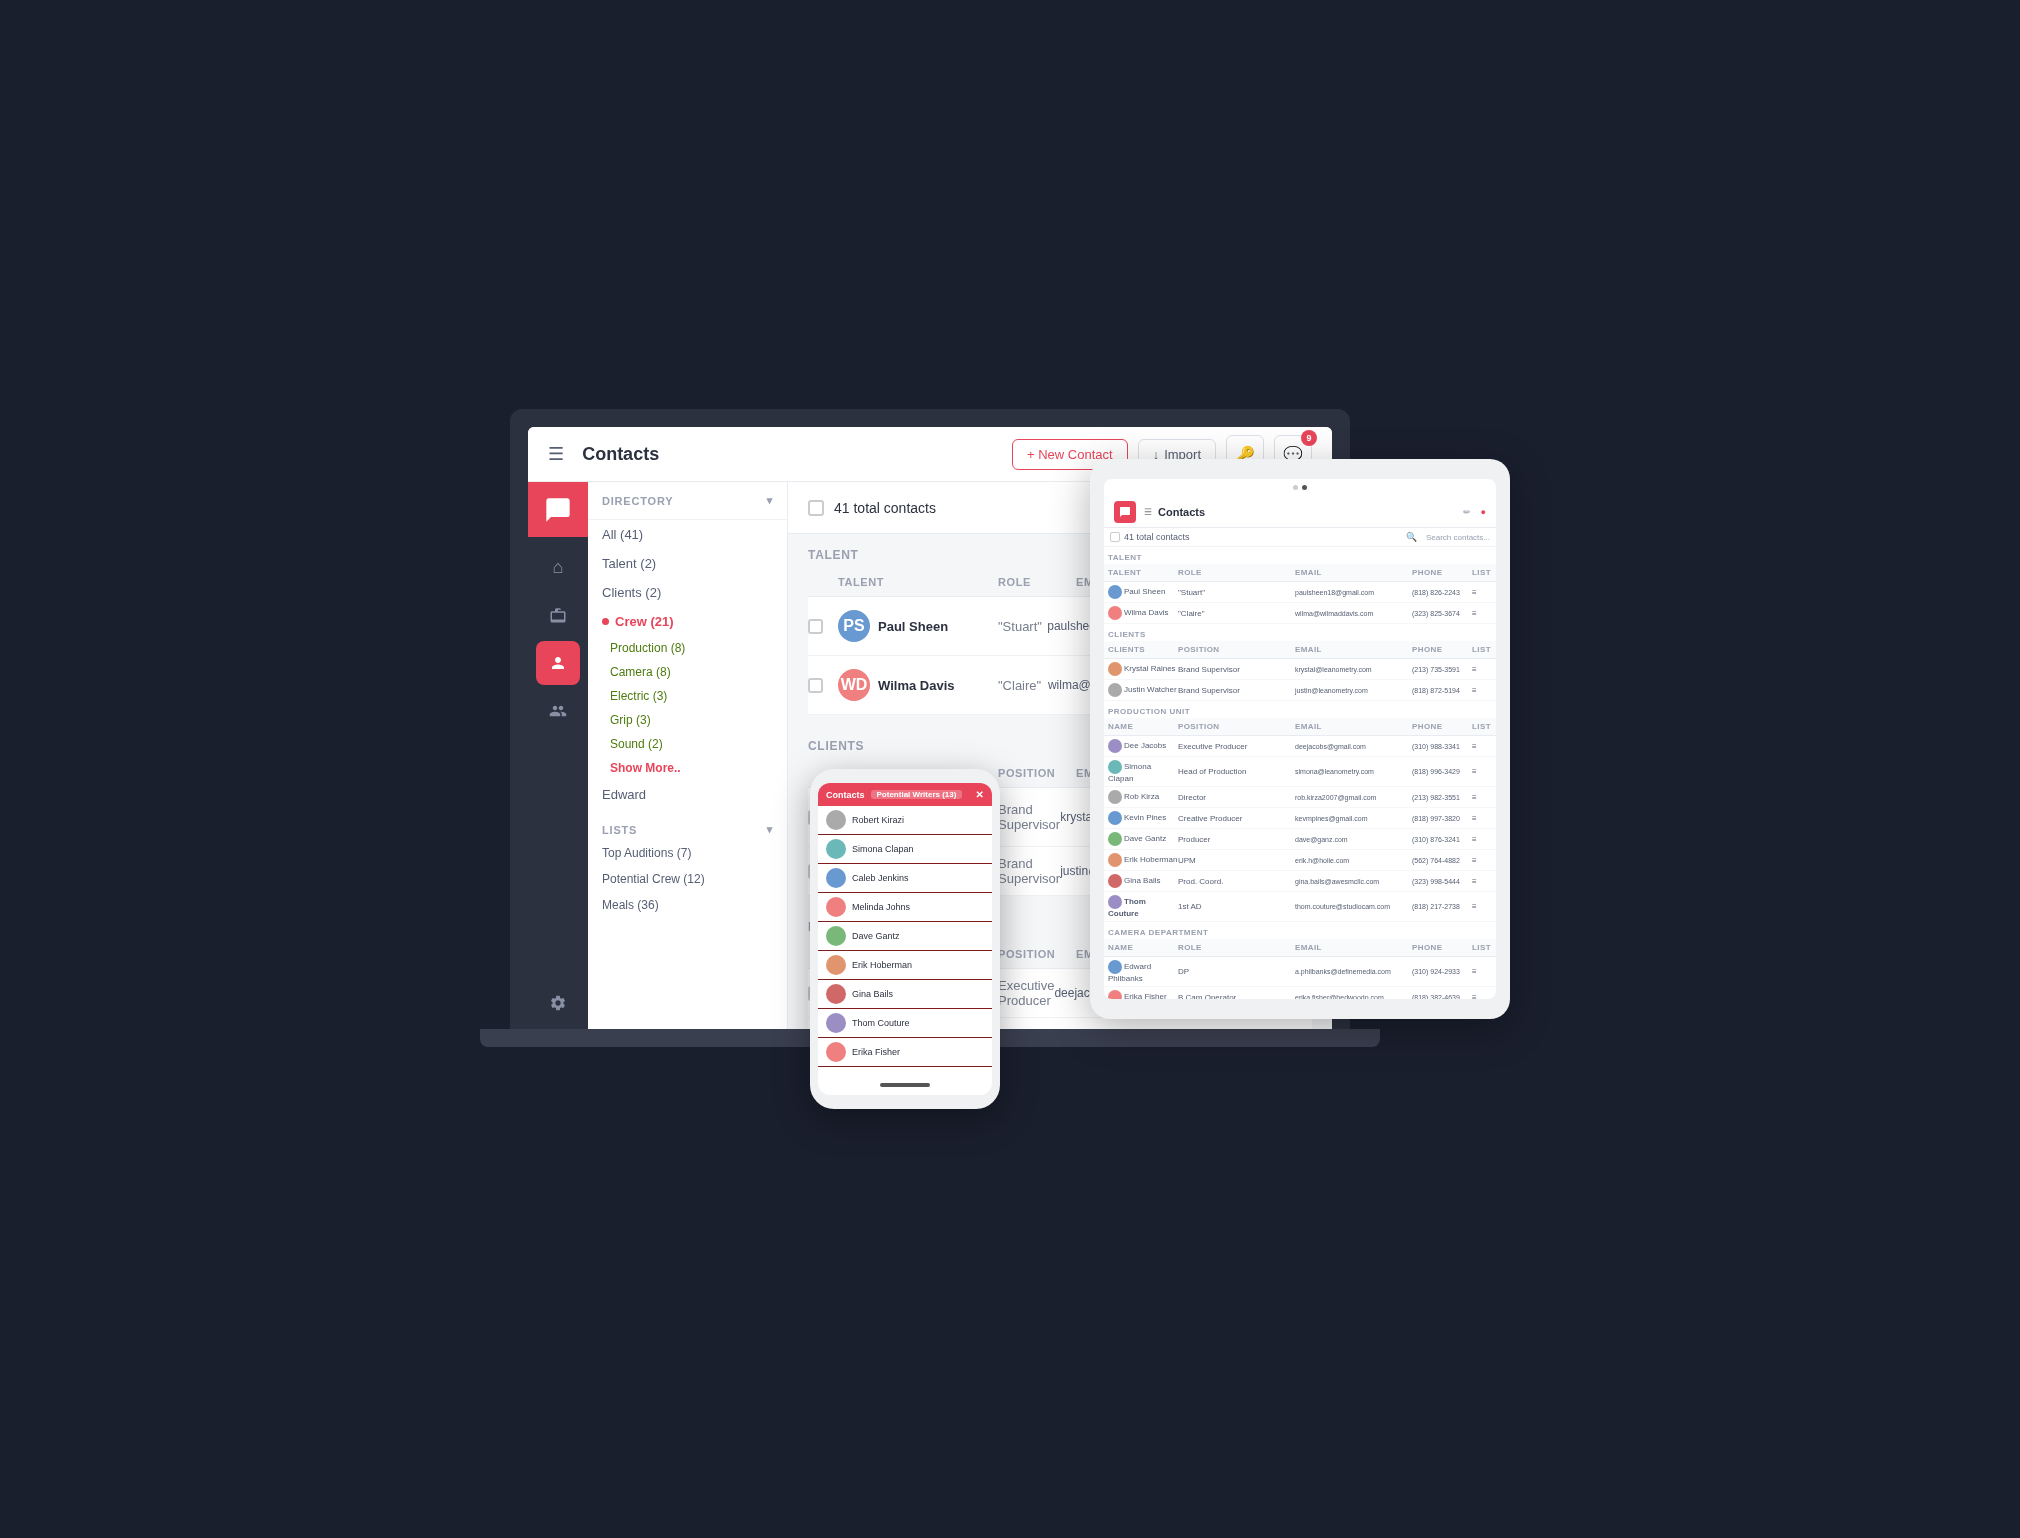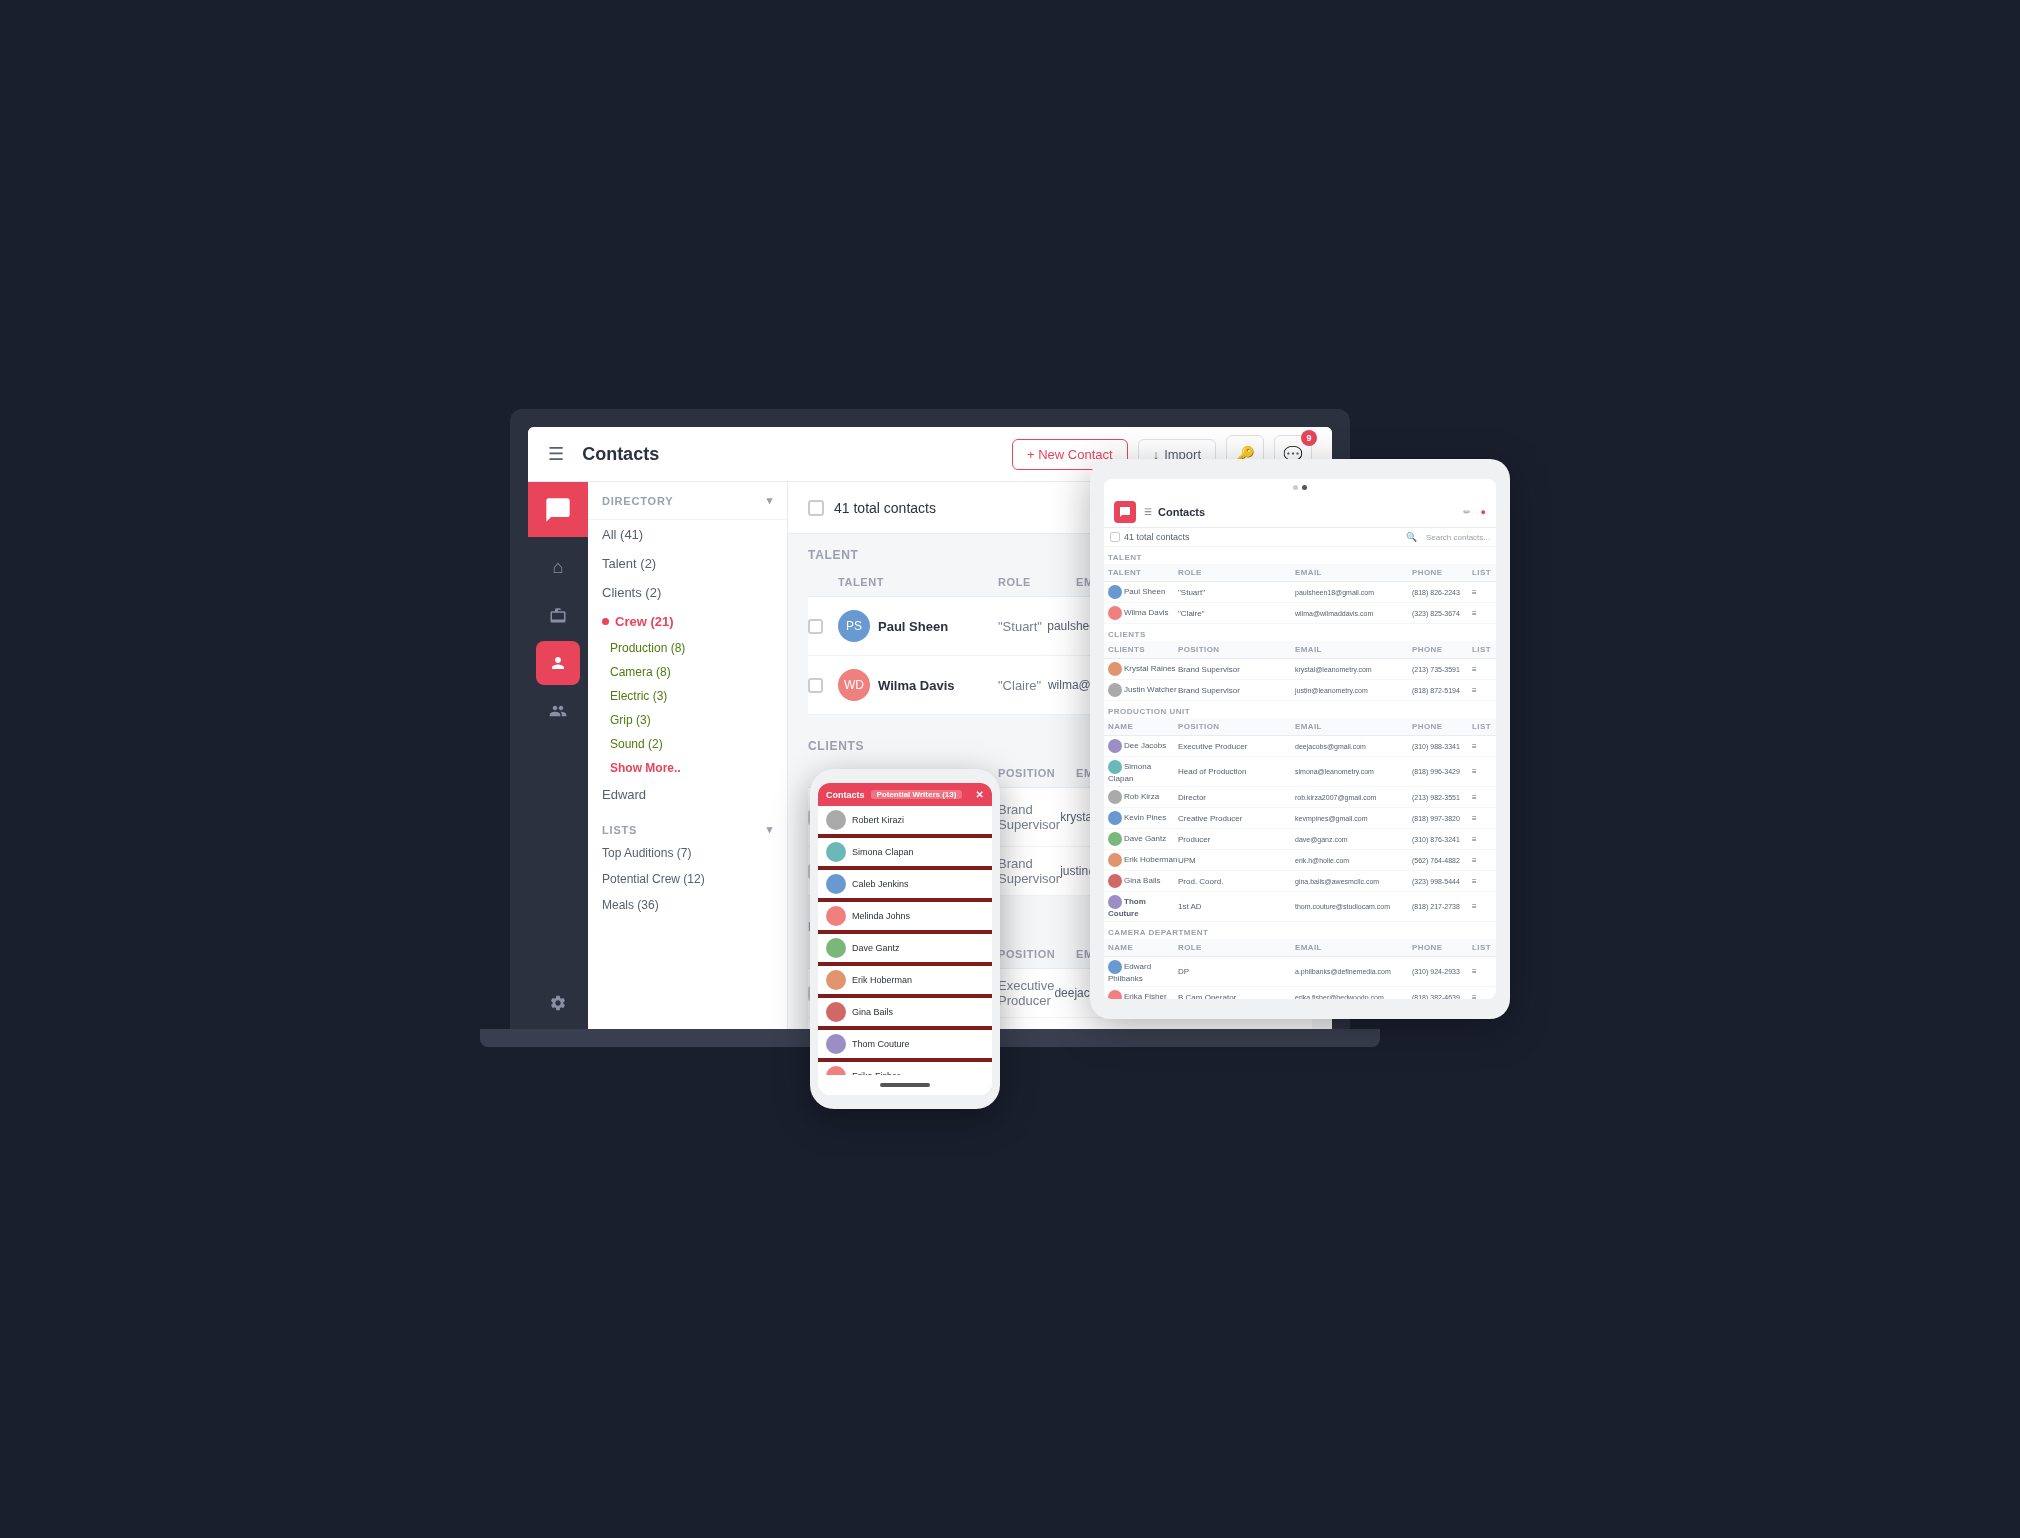--- a/index.html
+++ b/index.html
@@ -341,22 +341,22 @@
       background: #ddd;
       overflow: hidden;
       flex-shrink: 0;
     }
 
     .avatar-placeholder {
       width: 100%; height: 100%;
       display: flex;
       align-items: center;
       justify-content: center;
-      font-size: 12px;
-      font-weight: 400;
+      font-size: 16px;
+      font-weight: 700;
       color: white;
     }
 
     .talent-name {
       font-weight: 600;
       color: #2c3140;
       font-size: 13px;
     }
 
     .role-cell { color: #777e8e; font-size: 13px; }
@@ -548,21 +548,21 @@
     .phone-list {
       flex: 1;
       overflow-y: auto;
     }
 
     .phone-row {
       display: flex;
       align-items: center;
       gap: 6px;
       padding: 4px 8px;
-      border-bottom: 4px solid #7f1d1d;
+      border-bottom: 1px solid #7f1d1d;
       font-size: 9px;
       color: #555e73;
     }
 
     .phone-avatar {
       width: 20px; height: 20px;
       border-radius: 50%;
       flex-shrink: 0;
     }
 

